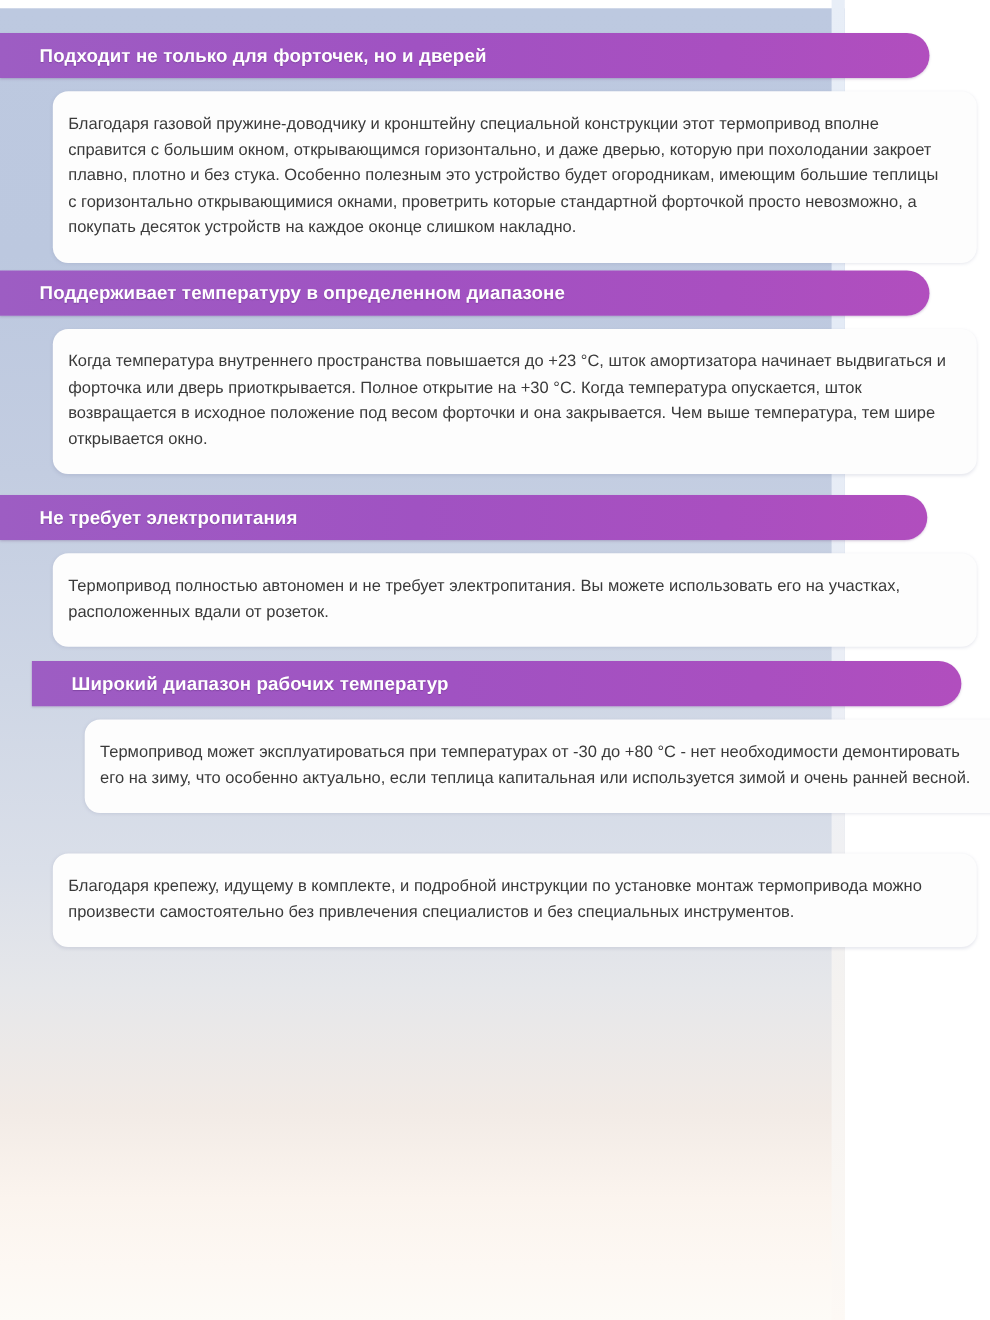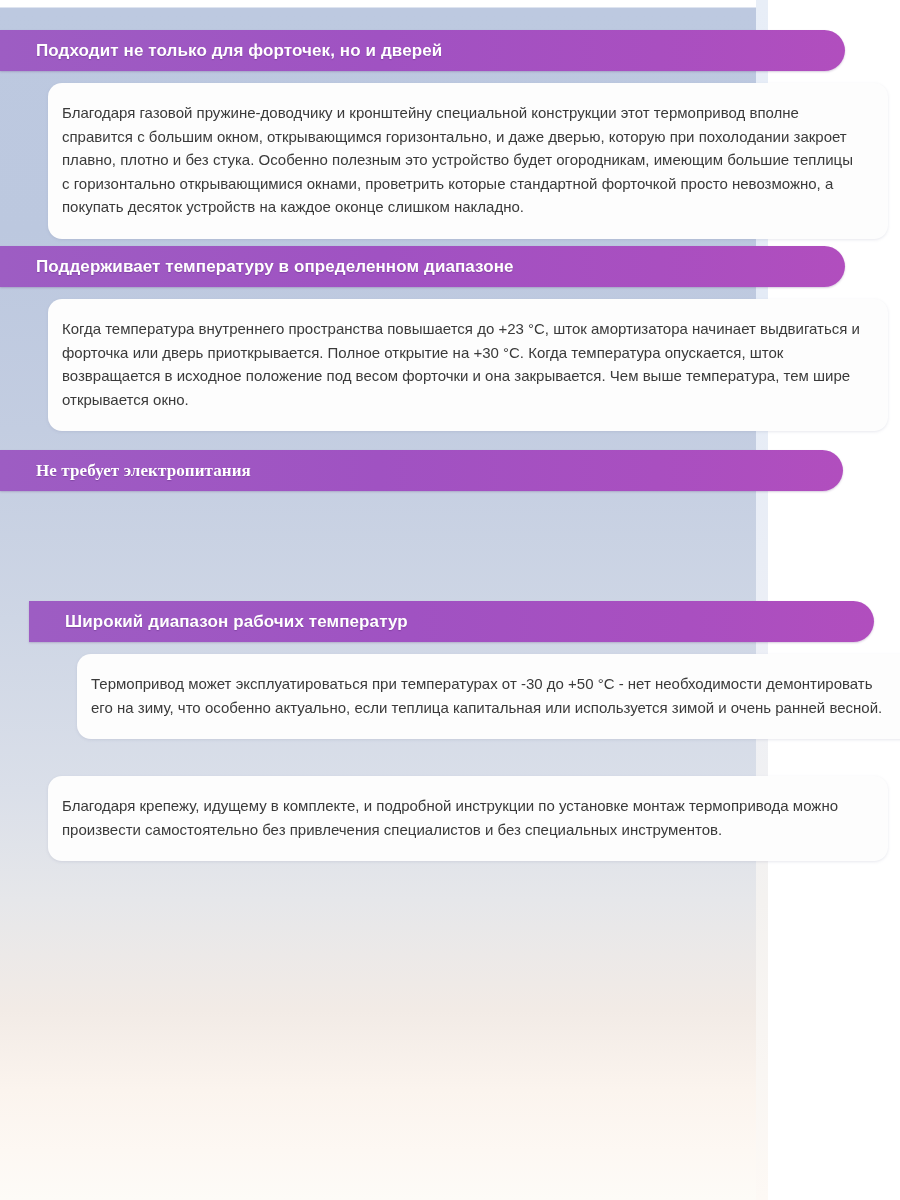--- a/index.html
+++ b/index.html
@@ -65,21 +65,21 @@
     margin: 0;
     border-top-right-radius: 22px;
     border-bottom-right-radius: 22px;
     background: linear-gradient(to right, #9d5dc3 0%, #a052c2 45%, #a94fc0 78%, #b14ebe 100%);
     box-shadow: 0 1px 2px rgba(90, 50, 120, 0.25);
     display: flex;
     align-items: center;
     z-index: 3;
   }
   .bar-wide  { width: 845px; }
-  .bar-mid   { width: 843px; font-family: Liberation Serif, serif; }
+  .bar-mid   { width: 843px; }
 
   .bar-title {
     color: #ffffff;
     font-size: 17px;
     font-weight: bold;
     letter-spacing: 0.1px;
     margin-left: 36px;
     white-space: nowrap;
     text-shadow: 0 1px 1px rgba(80, 35, 110, 0.35);
   }
@@ -131,29 +131,32 @@
     <div class="card">
       <p>Когда температура внутреннего пространства повышается до +23 °С, шток амортизатора начинает выдвигаться и форточка или дверь приоткрывается. Полное открытие на +30 °С. Когда температура опускается, шток возвращается в исходное положение под весом форточки и она закрывается. Чем выше температура, тем шире открывается окно.</p>
     </div>
   </div>
 
   <div class="section" style="top:450px;">
     <div class="bar bar-mid">
       <span class="bar-title">Не требует электропитания</span>
     </div>
     <div class="gap-bar-card"></div>
+    <div class="card">
+      <p>Термопривод полностью автономен и не требует электропитания. Вы можете использовать его на участках, расположенных вдали от розеток.</p>
+    </div>
   </div>
 
   <div class="section" style="top:601px;margin-left:29px;">
     <div class="bar bar-wide">
       <span class="bar-title">Широкий диапазон рабочих температур</span>
     </div>
     <div class="gap-bar-card"></div>
     <div class="card">
-      <p>Термопривод может эксплуатироваться при температурах от -30 до +50 °С - нет необходимости демонтировать его на зиму, что особенно актуально, если теплица капитальная или используется зимой и очень ранней весной.</p>
+      <p>Термопривод может эксплуатироваться при температурах от -30 до +80 °С - нет необходимости демонтировать его на зиму, что особенно актуально, если теплица капитальная или используется зимой и очень ранней весной.</p>
     </div>
   </div>
 
   <div class="section" style="top:764px;">
     <div class="gap-bar-card"></div>
     <div class="card">
       <p>Благодаря крепежу, идущему в комплекте, и подробной инструкции по установке монтаж термопривода можно произвести самостоятельно без привлечения специалистов и без специальных инструментов.</p>
     </div>
   </div>
 

